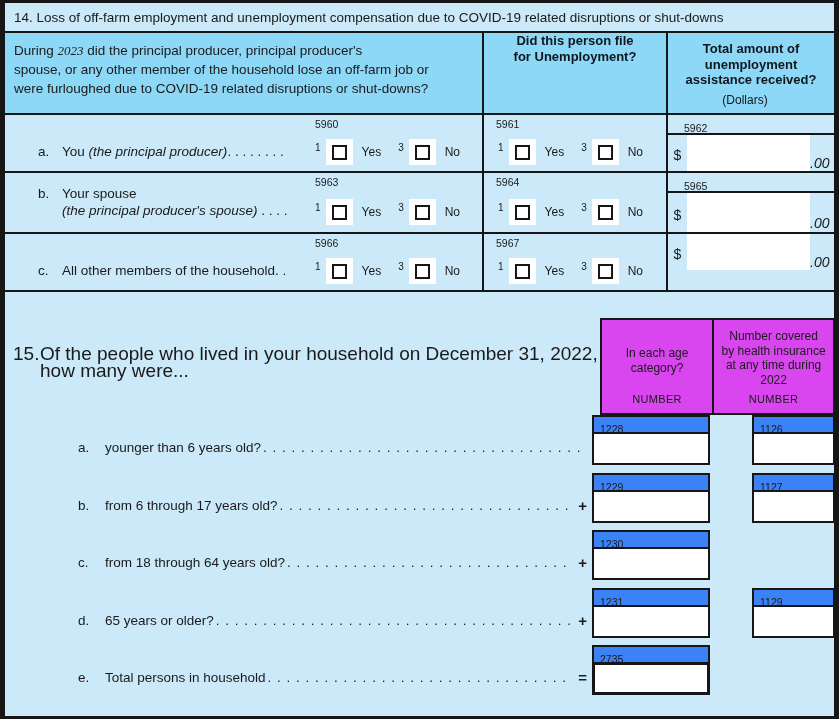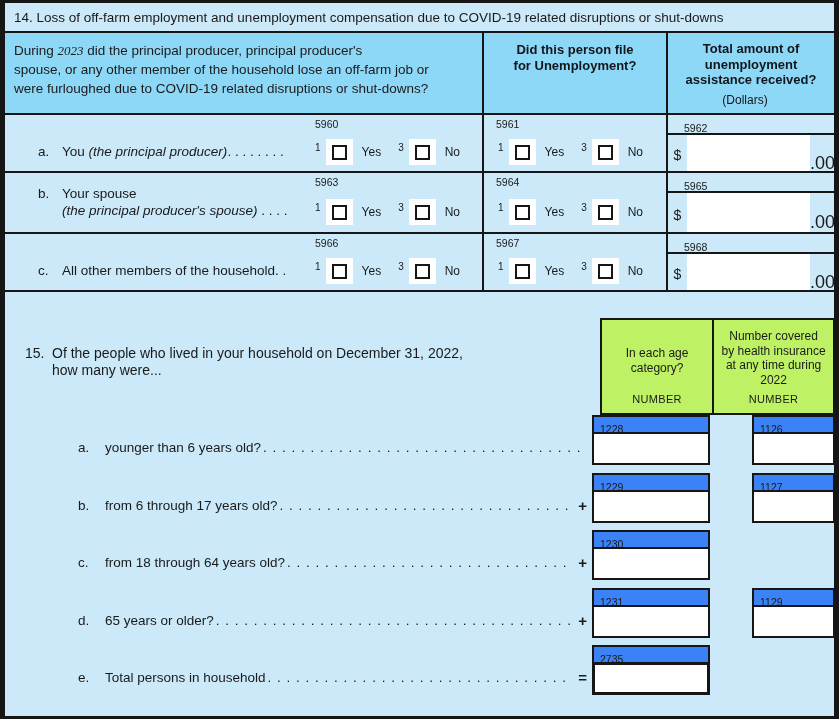--- a/index.html
+++ b/index.html
@@ -20,21 +20,21 @@
   .q14-title {
     height: 30px; border-bottom: 2px solid #161616;
     padding: 7px 0 0 9px; font-size: 13.5px;
   }
   .q14-table { display: grid; grid-template-columns: 479px 184px 166px; width: 829px; }
   .q14cell { position: relative; border-bottom: 2px solid #161616; }
   .bR { border-right: 2px solid #161616; }
   .hdr { background: #8ed8f7; height: 82px; }
   .h1 { padding: 8px 8px 0 9px; font-size: 13.5px; line-height: 19px; white-space: pre-line; }
   .year { font-family: "Liberation Serif", "DejaVu Serif", serif; font-size: 13px; font-style: italic; }
-  .h2 { text-align: center; padding-top: 9px; font-weight: bold; font-size: 13px; line-height: 16px; white-space: pre-line; color: #10161c; }
+  .h2 { text-align: center; font-weight: bold; font-size: 13px; line-height: 16px; white-space: pre-line; color: #10161c; }
   .h3 { text-align: center; padding-top: 8px; font-weight: bold; font-size: 13px; line-height: 15.5px; white-space: pre-line; color: #10161c; }
   .dollars-note { position: absolute; bottom: 5px; left: 0; right: 12px; text-align: center; font-weight: normal; font-size: 12px; }
   .r58 { height: 58px; } .r61 { height: 61px; }
   .code { font-size: 10.5px; color: #1a1a1a; }
   .pos-code { position: absolute; top: 3px; }
   .row-label { position: absolute; left: 33px; font-size: 13.5px; line-height: 16.5px; display: flex; }
   .row-label .letter { width: 24px; flex: none; }
   .line2 { display: block; }
   i { font-style: italic; }
   
@@ -42,32 +42,32 @@
   .sup { font-size: 10px; position: relative; top: -5px; margin-right: 5px; }
   .cbwrap { width: 27px; height: 26px; background: #ffffff; display: inline-flex; align-items: center; justify-content: center; }
   .cb { width: 15px; height: 15px; border: 2px solid #161616; background: #fff; }
   .cblabel { font-size: 12px; margin-left: 9px; margin-right: 17px; }
   .cblabel:last-child { margin-right: 0; }
   
   .c3strip { height: 20px; border-bottom: 2px solid #161616; padding: 3px 0 0 16px; }
   .amount { display: flex; height: 36px; }
   .dollar { width: 19px; display: flex; align-items: center; justify-content: center; font-size: 14px; padding-top: 4px; }
   .amount-input { flex: 1; background: #ffffff; }
-  .cents { width: 24px; display: flex; align-items: center; font-size: 18px; padding-top: 20px; }
+  .cents { width: 24px; display: flex; align-items: center; font-size: 14px; padding-top: 20px; font-style: italic; }
   
   .q15 { position: relative; height: 424px; }
-  .q15-question { position: absolute; left: 20px; top: 53px; display: flex; font-size: 14px; line-height: 17px; }
+  .q15-question { position: absolute; left: 8px; top: 53px; display: flex; font-size: 19px; line-height: 17px; }
   .q15-question .qnum { width: 27px; flex: none; }
   .q15-row { position: absolute; left: 73px; width: 509px; display: flex; font-size: 13.5px; line-height: 16px; }
   .q15-row .letter { width: 27px; flex: none; }
   .q15-row .leader { flex: 1; overflow: hidden; white-space: nowrap; letter-spacing: 1px; margin-left: 2px; }
   .q15-row .op { font-weight: bold; font-size: 15px; margin-left: 5px; line-height: 15px; }
   .t15 { position: absolute; left: 587px; top: 26px; width: 243px; }
   .t15-hrow { display: flex; }
-  .t15-hcell { background: #bef264; border: 2px solid #161616; height: 97px; position: relative; text-align: center; font-size: 12px; line-height: 14.5px; white-space: pre-line; }
+  .t15-hcell { background: #d946ef; border: 2px solid #161616; height: 97px; position: relative; text-align: center; font-size: 12px; line-height: 14.5px; white-space: pre-line; }
   .hc1 { width: 118px; padding-top: 26px; margin-left: 8px; }
   .hc2 { width: 127px; margin-left: -2px; padding-top: 9px; }
   .numlab { position: absolute; bottom: 7px; left: 0; right: 0; text-align: center; font-size: 11px; letter-spacing: 0.3px; white-space: normal; }
   .t15-row { display: flex; margin-bottom: 7.5px; }
   .t15-cell.ca { width: 118px; }
   .t15-cell.ci { width: 127px; margin-left: -2px; padding-left: 44px; }
   .strip { height: 17px; border: 2px solid #161616; border-bottom: none; background: #3b82f6; padding: 2px 0 0 6px; }
   .box { height: 33px; border: 2px solid #161616; background: #ffffff; }
   .box.thick { border-width: 3px; }
 </style>
@@ -205,21 +205,20 @@
           </span>
         <span class="cblabel">Yes</span>
         <span class="sup">3</span>
         <span class="cbwrap">
             <span class="cb"></span>
           </span>
         <span class="cblabel">No</span>
       </div>
     </div>
     <div class="q14cell r58">
-      <div class="c3strip"><span class="code">5968</span></div>
       <div class="amount">
         <span class="dollar">$</span>
         <span class="amount-input"></span>
         <span class="cents">.00</span>
       </div>
     </div>
   </div>
 
   <div class="q15">
     <div class="q15-question">

